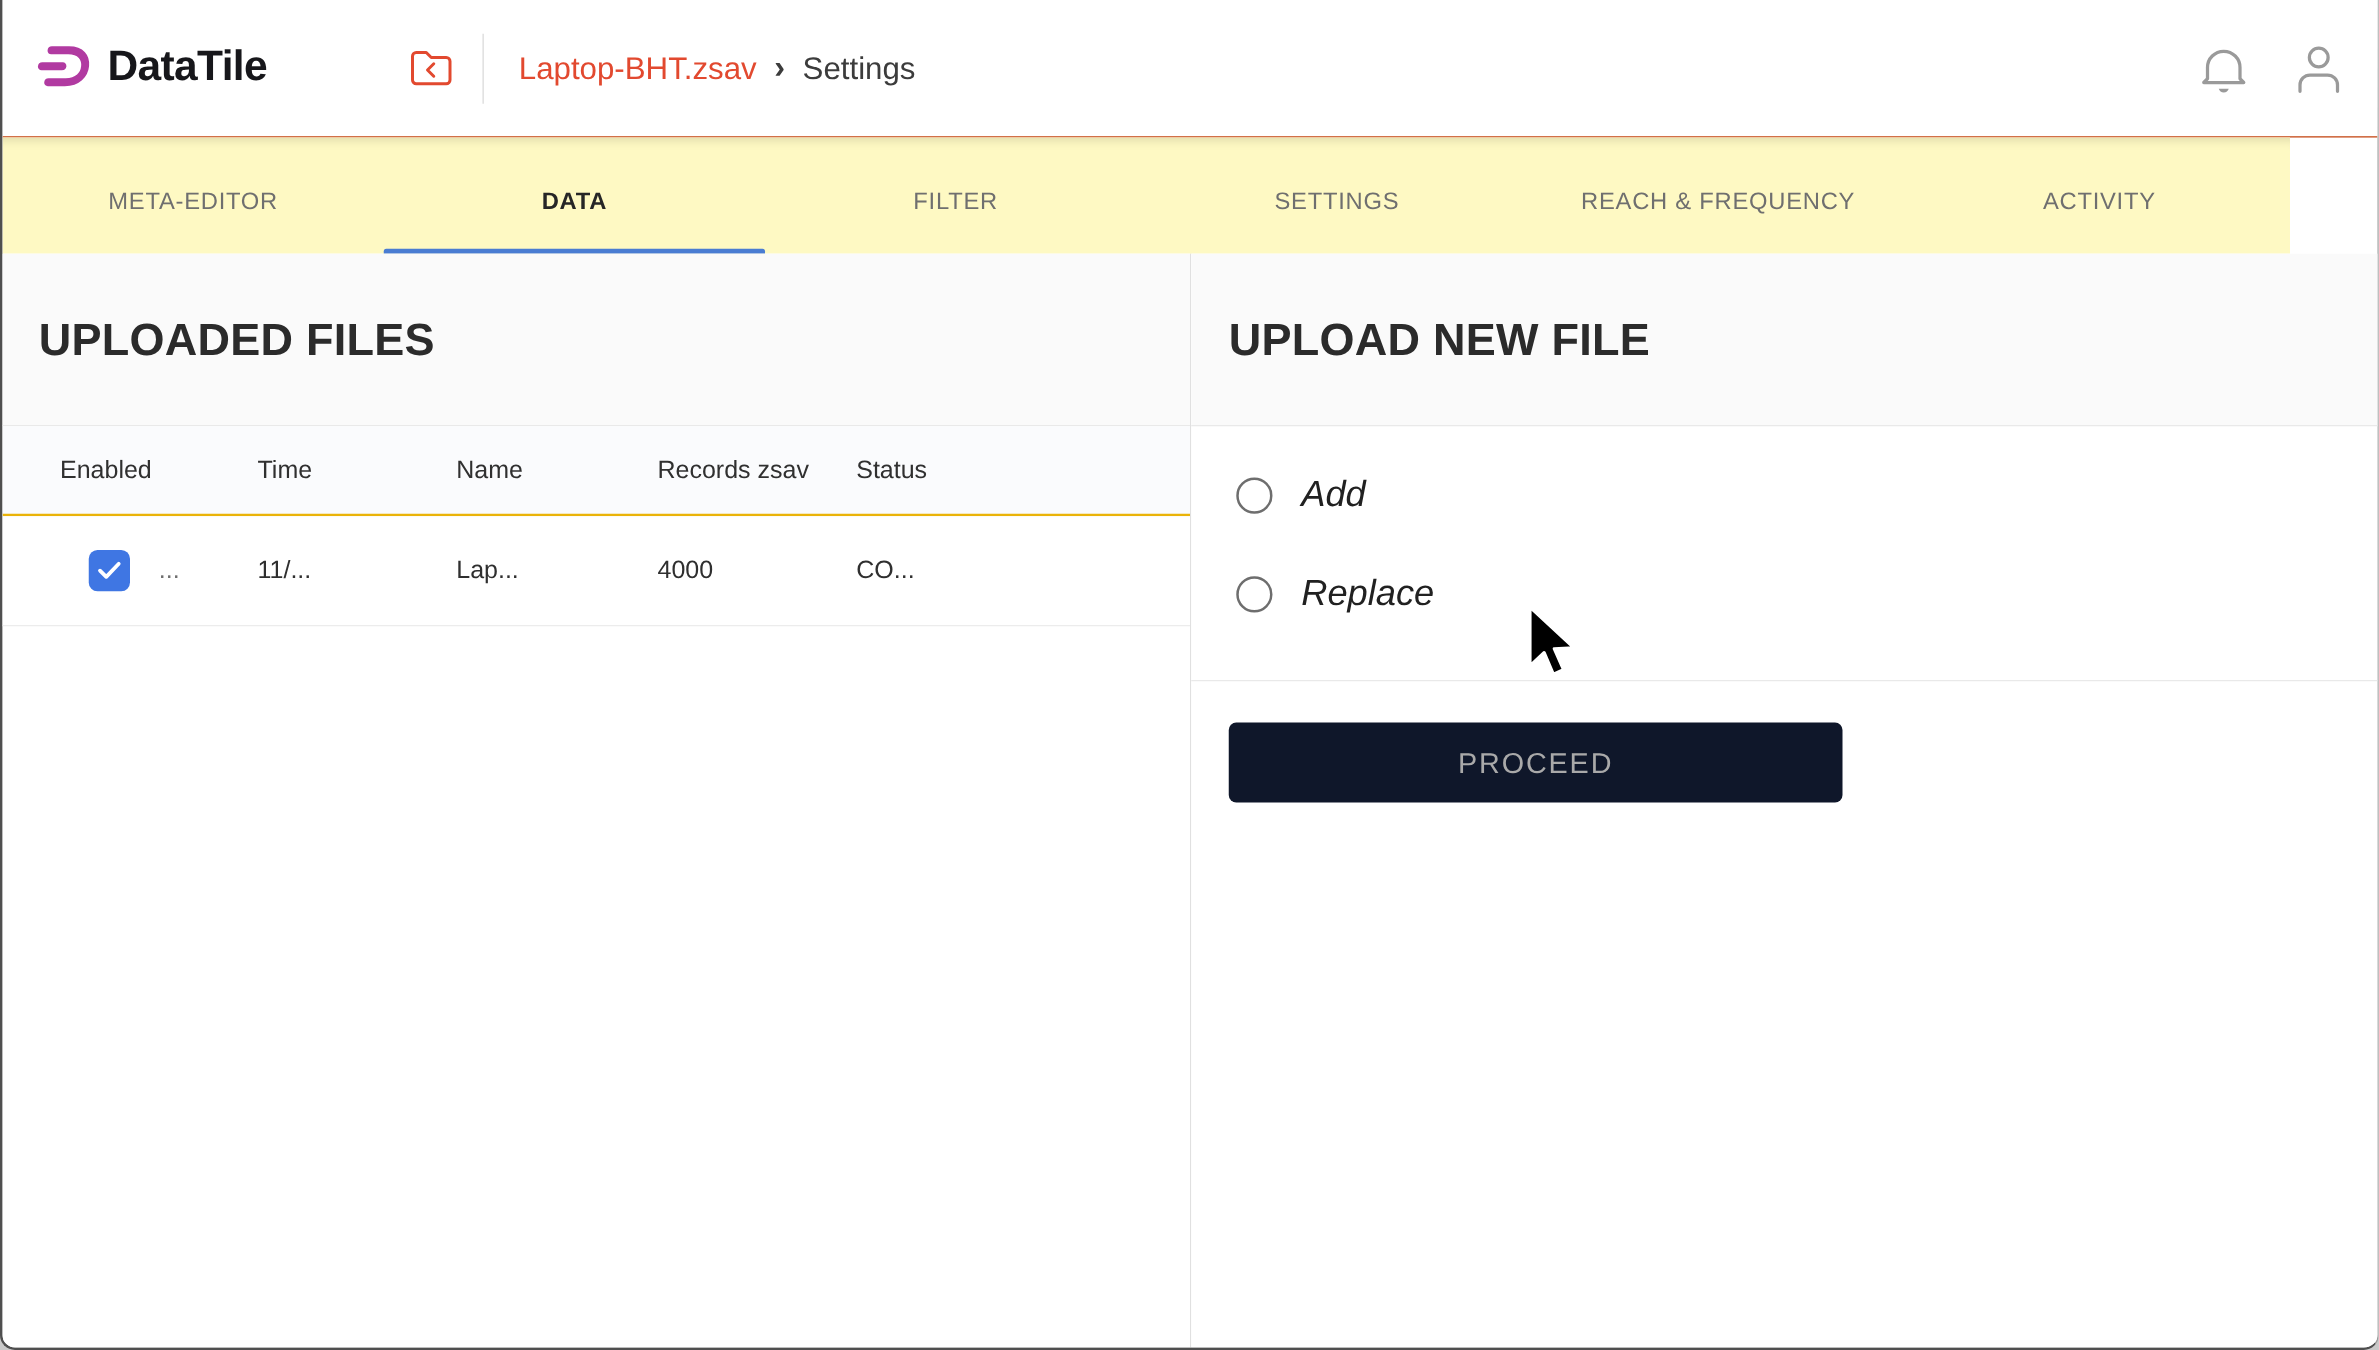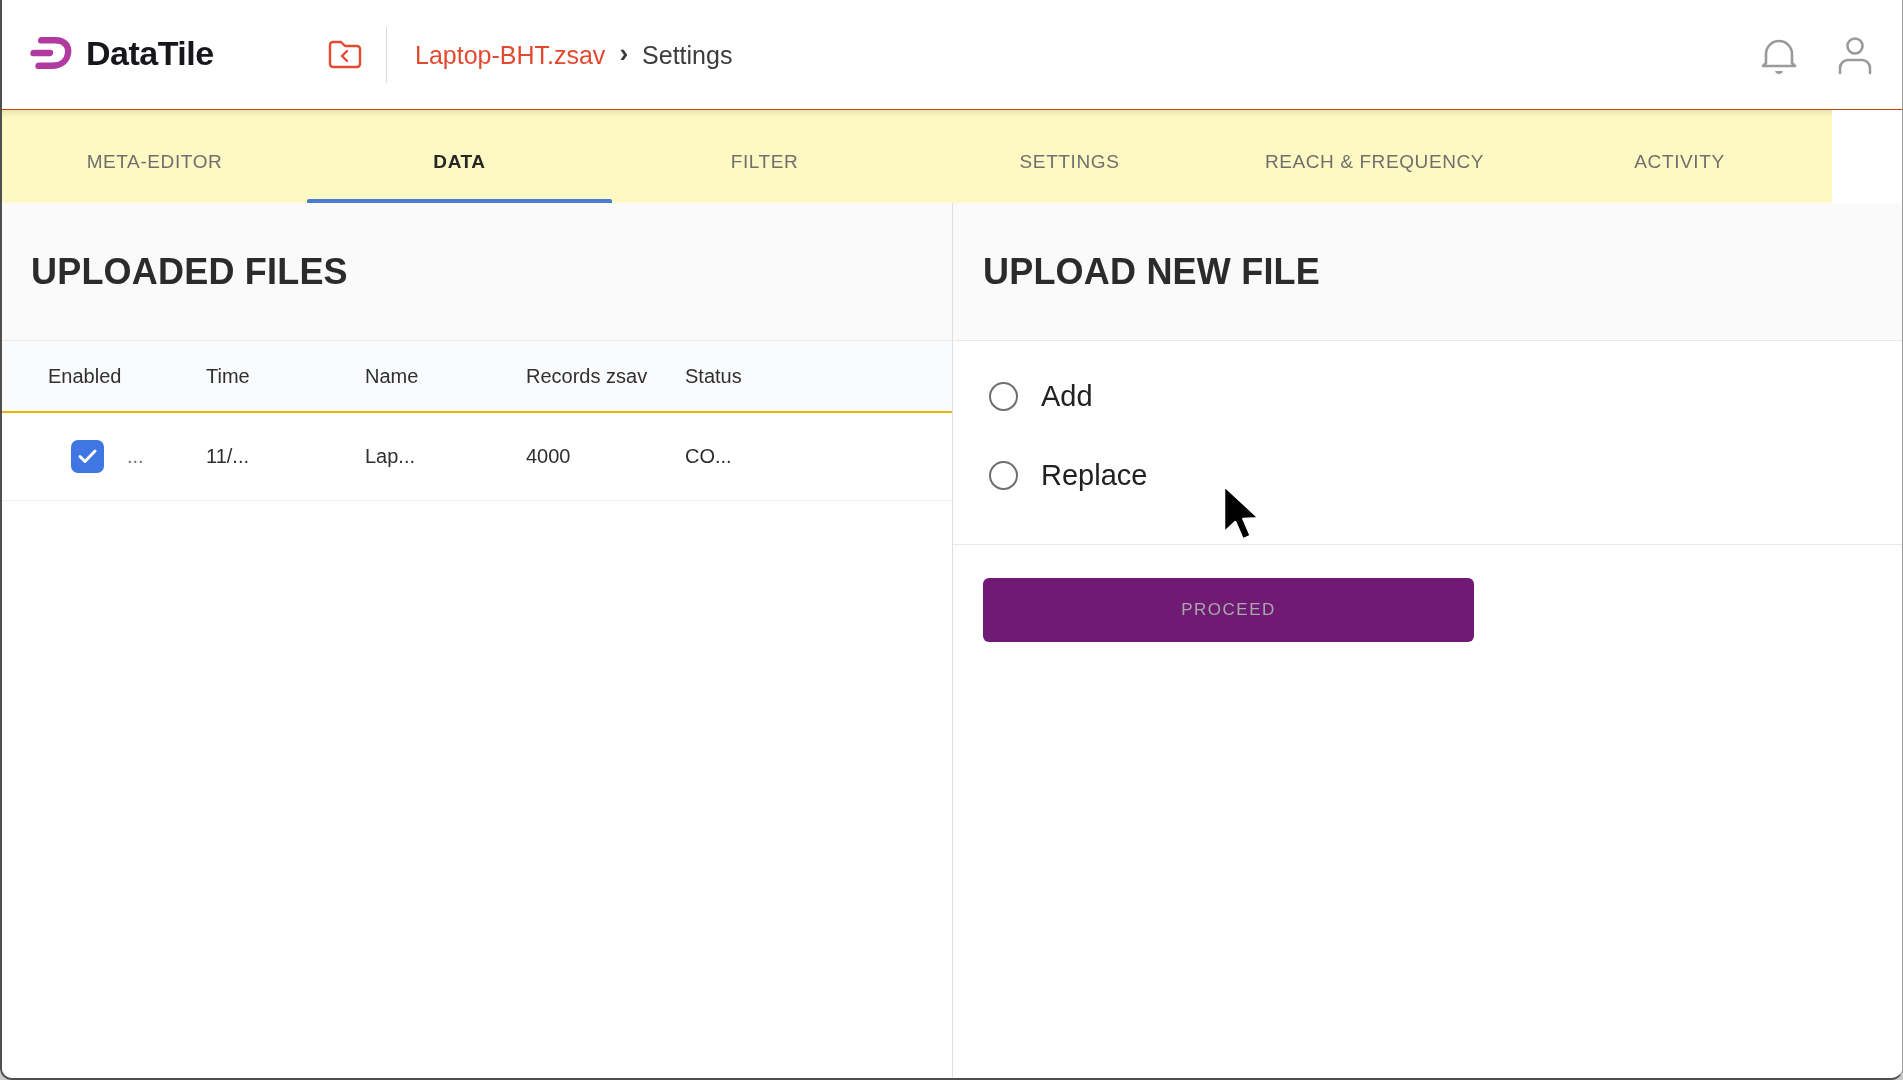--- a/index.html
+++ b/index.html
@@ -88,26 +88,26 @@
   .file-status { font-size:24px; color:#2e2e2e; }
 
   .radio-zone { height:204px; border-bottom:1px solid #e9e9e9; position:relative; }
   .radio-item { position:absolute; left:36px; display:flex; align-items:center; gap:23px; cursor:pointer; }
   .radio-item.first { top:39px; }
   .radio-item.second { top:118px; }
   .radio-circle {
     width:29px; height:29px; border-radius:50%; border:2.5px solid #6e6e6e;
     background:#fff; flex:0 0 auto;
   }
-  .radio-label { font-size:29px; color:#212121; }
+  .radio-label { font-size:29px; color:#212121;font-style:italic; }
 
   .proceed-zone { padding:33px 0 0 30px; }
   .proceed-btn {
     width:491px; height:64px; border:none; border-radius:6px;
-    background:#701a75; color:#a9a9a9; font-size:17px; font-weight:500;
+    background:#0f172a; color:#a9a9a9; font-size:23px; font-weight:500;
     letter-spacing:1.5px; font-family:"Liberation Sans","DejaVu Sans",sans-serif;
   }
 
   .cursor { position:absolute; left:1217px; top:483px; width:46px; height:62px; z-index:50; }
 </style>
 </head>
 <body>
 
 <div class="window">
 

